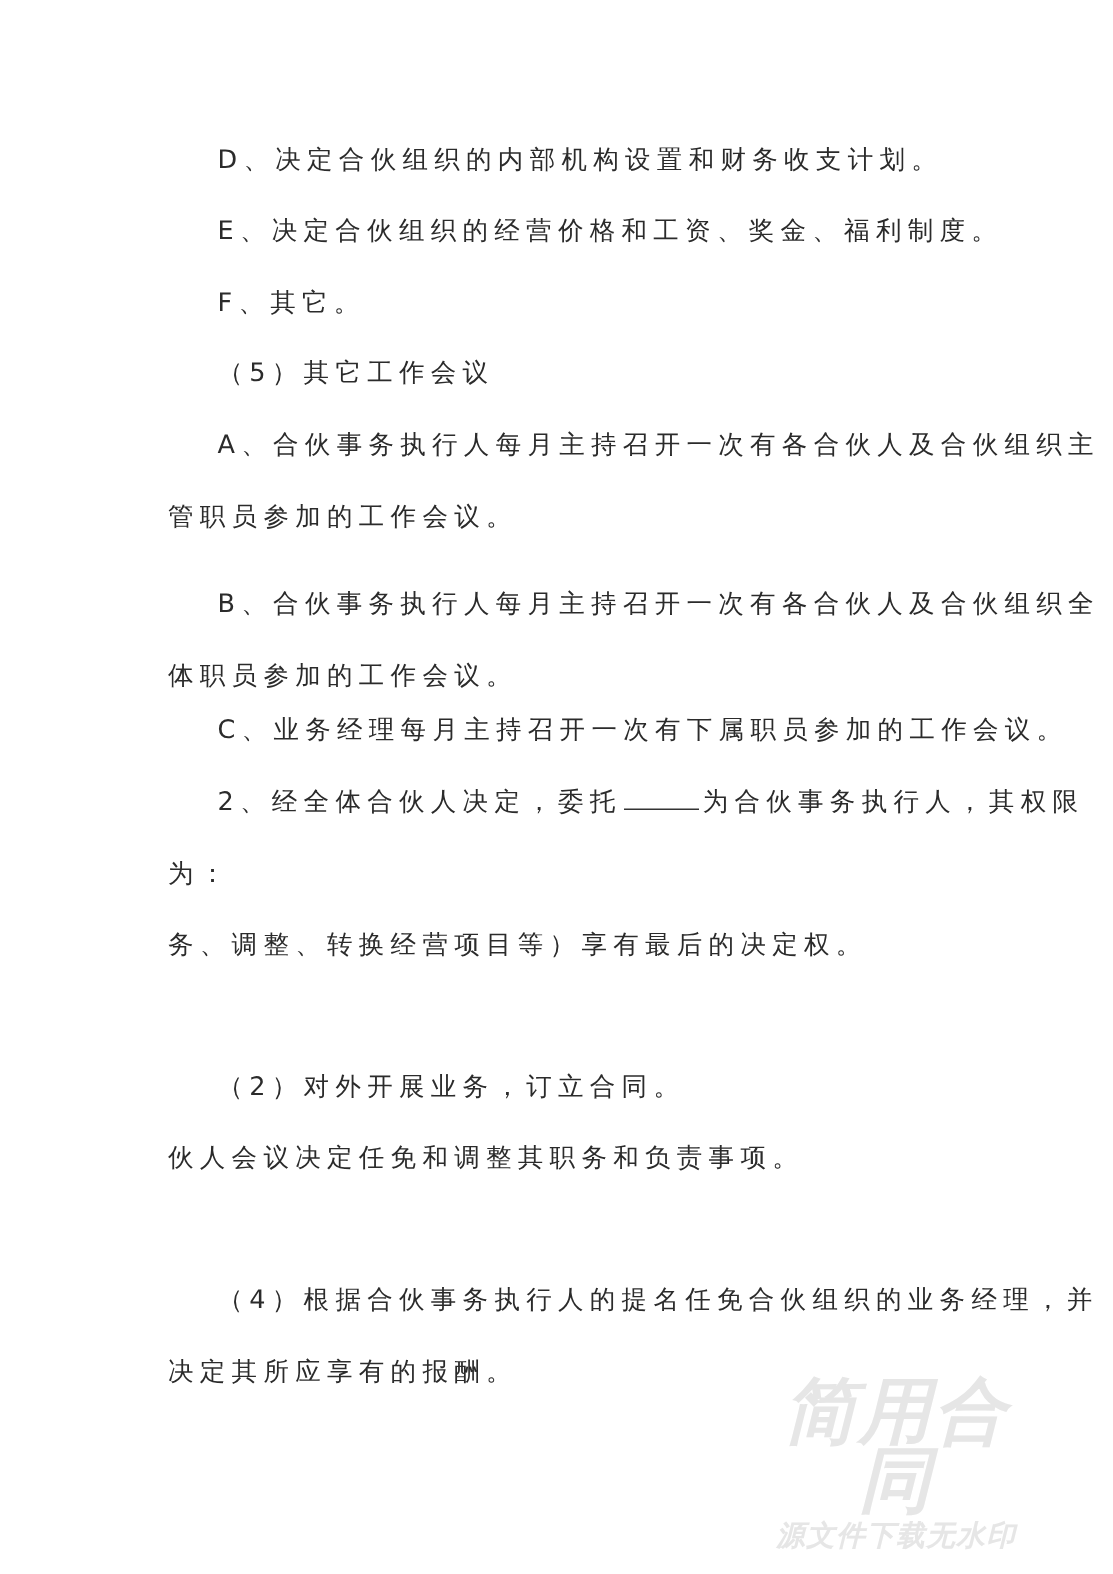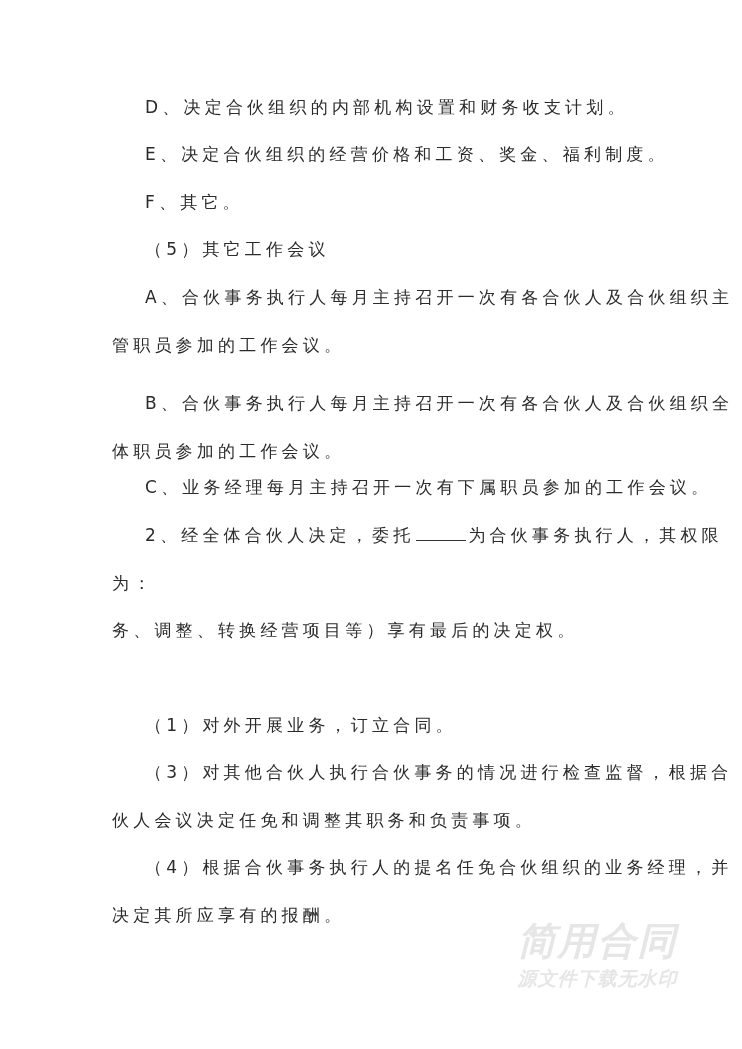--- a/index.html
+++ b/index.html
@@ -6,21 +6,21 @@
   body {
     width:742px; height:1049px; background:#ffffff; position:relative; overflow:hidden;
     font-family:"DejaVu Sans", "Liberation Sans", sans-serif; color:#2b2b2b;
   }
   .page { position:absolute; left:0; top:0; width:742px; height:867px; }
   .para { position:absolute; left:112px; width:520px; font-size:17px; line-height:47.5px; letter-spacing:4.2px; white-space:normal; }
   .para .line { display:block; white-space:nowrap; height:47.5px; }
   .indent { padding-left:33px; }
   .blank { display:inline-block; width:50px; border-bottom:1.4px solid #333; height:14px; vertical-align:baseline; margin:0 2px; }
   .wm { position:absolute; left:510px; top:918px; width:175px; text-align:center; color:#e6e6e6; font-style:italic; font-weight:bold; }
-  .wm .big { font-size:38px; letter-spacing:2px; line-height:46px; display:block; }
+  .wm .big { font-size:48px; letter-spacing:2px; line-height:46px; display:block; }
   .wm .small { font-size:19px; letter-spacing:1px; line-height:28px; display:block; }
 </style>
 </head>
 <body>
 
 <div class="page">
 
   <div class="para" style="top:84px">
     <span class="line indent">D、决定合伙组织的内部机构设置和财务收支计划。</span>
   </div>
@@ -54,25 +54,24 @@
   <div class="para" style="top:512px">
     <span class="line indent"><span>2、经全体合伙人决定，委托</span><span class="blank"></span><span>为合伙事务执行人，其权限</span></span>
     <span class="line">为：</span>
   </div>
 
   <div class="para" style="top:607px">
     <span class="line">务、调整、转换经营项目等）享有最后的决定权。</span>
   </div>
 
   <div class="para" style="top:702px">
-    <span class="line indent">（1）对外开展业务，订立合同。</span>
+    <span class="line indent">（2）对外开展业务，订立合同。</span>
   </div>
 
   <div class="para" style="top:749px">
-    <span class="line indent">（3）对其他合伙人执行合伙事务的情况进行检查监督，根据合</span>
     <span class="line">伙人会议决定任免和调整其职务和负责事项。</span>
   </div>
 
   <div class="para" style="top:844px">
     <span class="line indent">（4）根据合伙事务执行人的提名任免合伙组织的业务经理，并</span>
     <span class="line">决定其所应享有的报酬。</span>
   </div>
 
   <div class="wm">
     <span class="big">简用合同</span>

